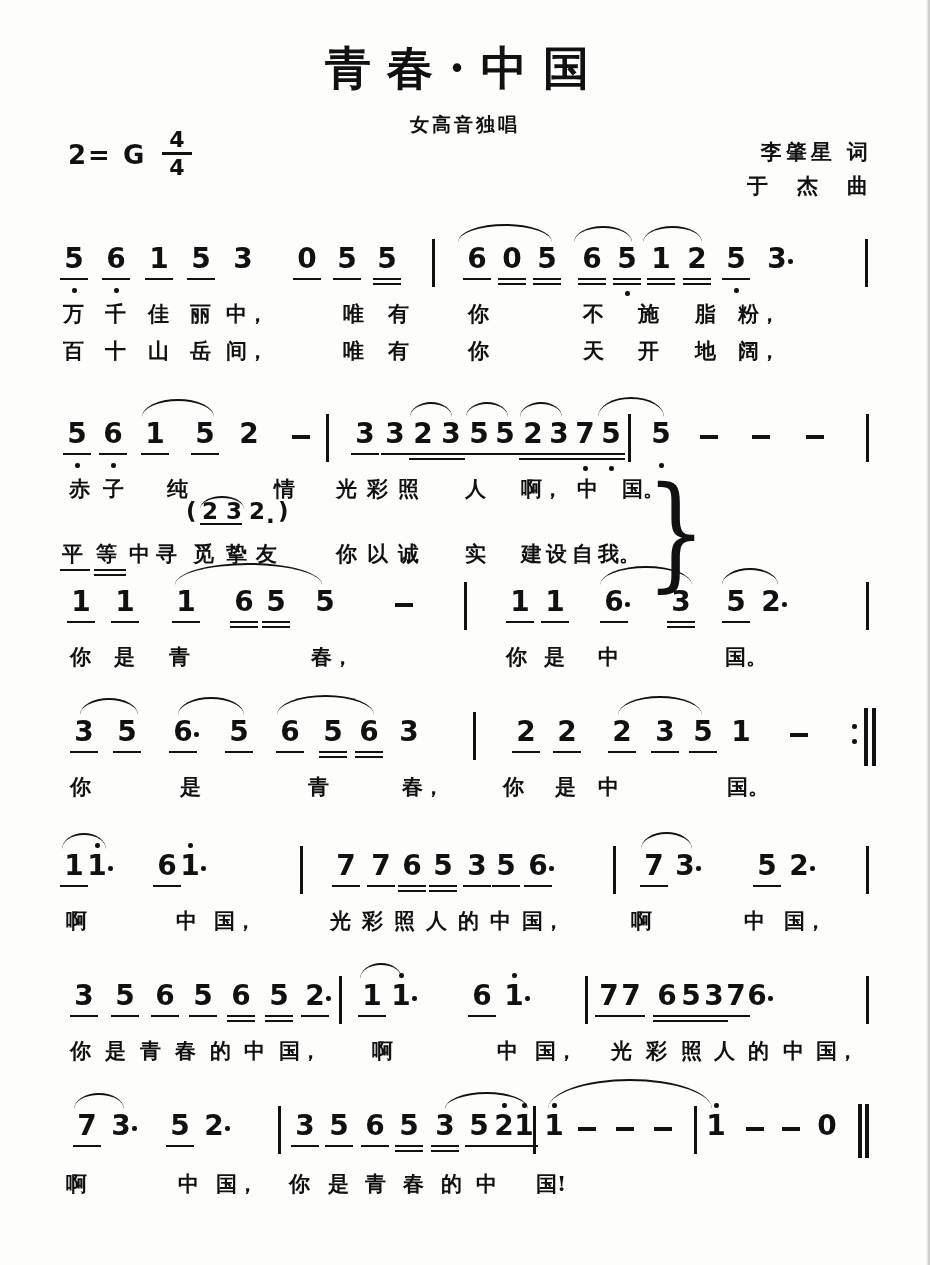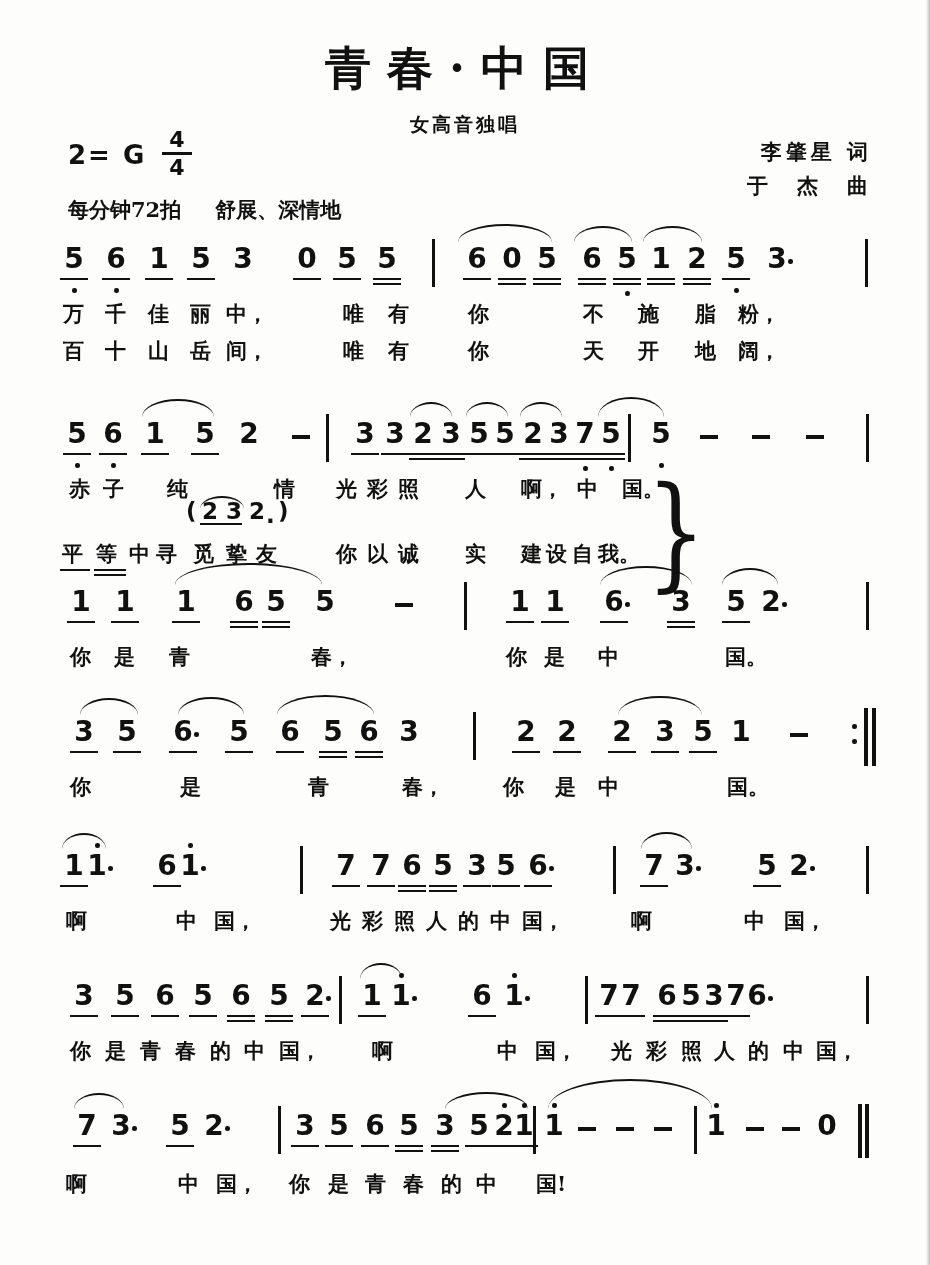--- a/index.html
+++ b/index.html
@@ -40,23 +40,20 @@
   <div class="abs title">青春·中国</div>
   <div class="abs subtitle">女高音独唱</div>
   <div class="abs keysig">2= G</div>
   <div class="abs meter">
     <span>4</span>
     <span class="bar-line"></span>
     <span>4</span>
   </div>
   <div class="abs credit" style="top:138px;">李肇星 词</div>
   <div class="abs credit" style="top:172px;">于　杰　曲</div>
-  <div class="abs tempo">
-    <span>每分钟72拍</span><span>舒展、深情地</span>
-  </div>
   <div id="score">
       <div class="system" style="top: 245px;">
         <div class="note" style="left: 61px; top: 0px;">5</div>
         <div class="uline" style="left: 60px; width: 28px; top: 33px;"></div>
         <div class="dot" style="left: 72px; top: 43px;"></div>
         <div class="note" style="left: 103px; top: 0px;">6</div>
         <div class="uline" style="left: 102px; width: 28px; top: 33px;"></div>
         <div class="dot" style="left: 114px; top: 43px;"></div>
         <div class="note" style="left: 146px; top: 0px;">1</div>
         <div class="uline" style="left: 145px; width: 28px; top: 33px;"></div>

